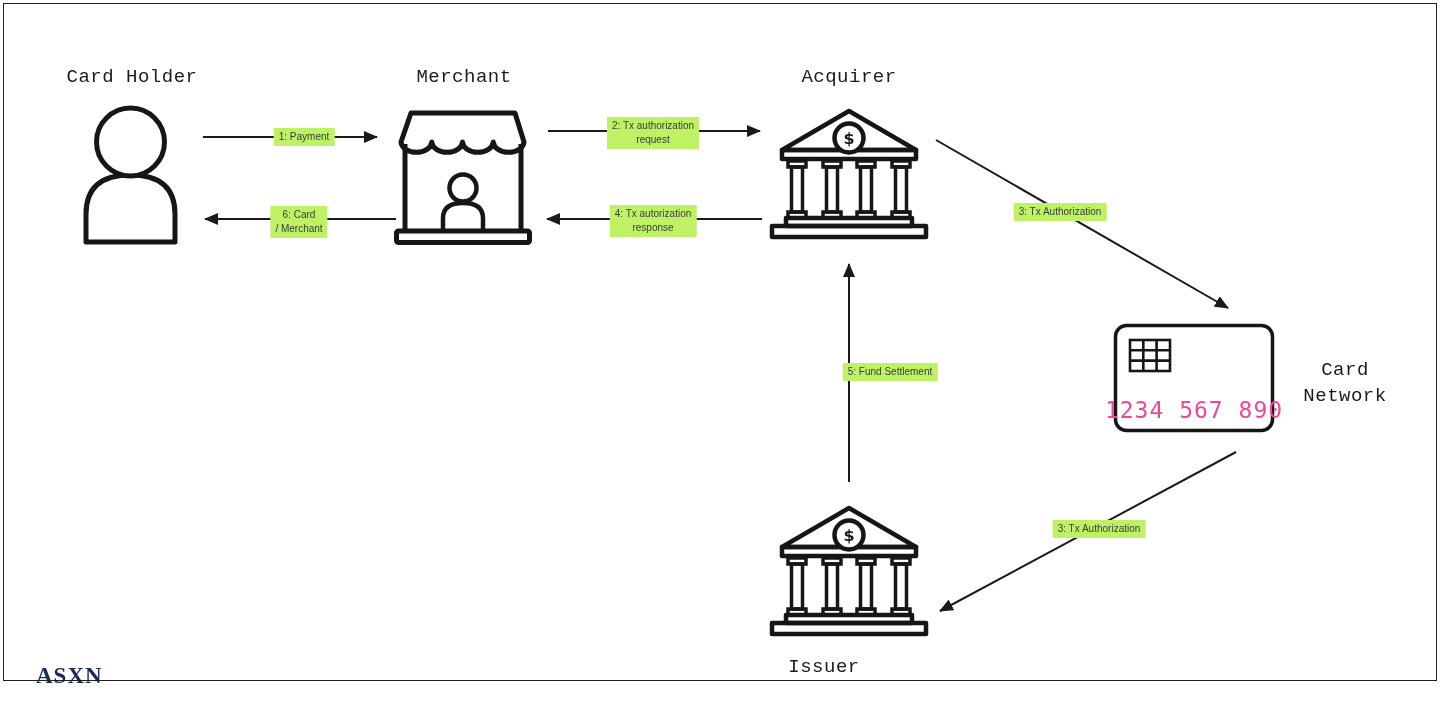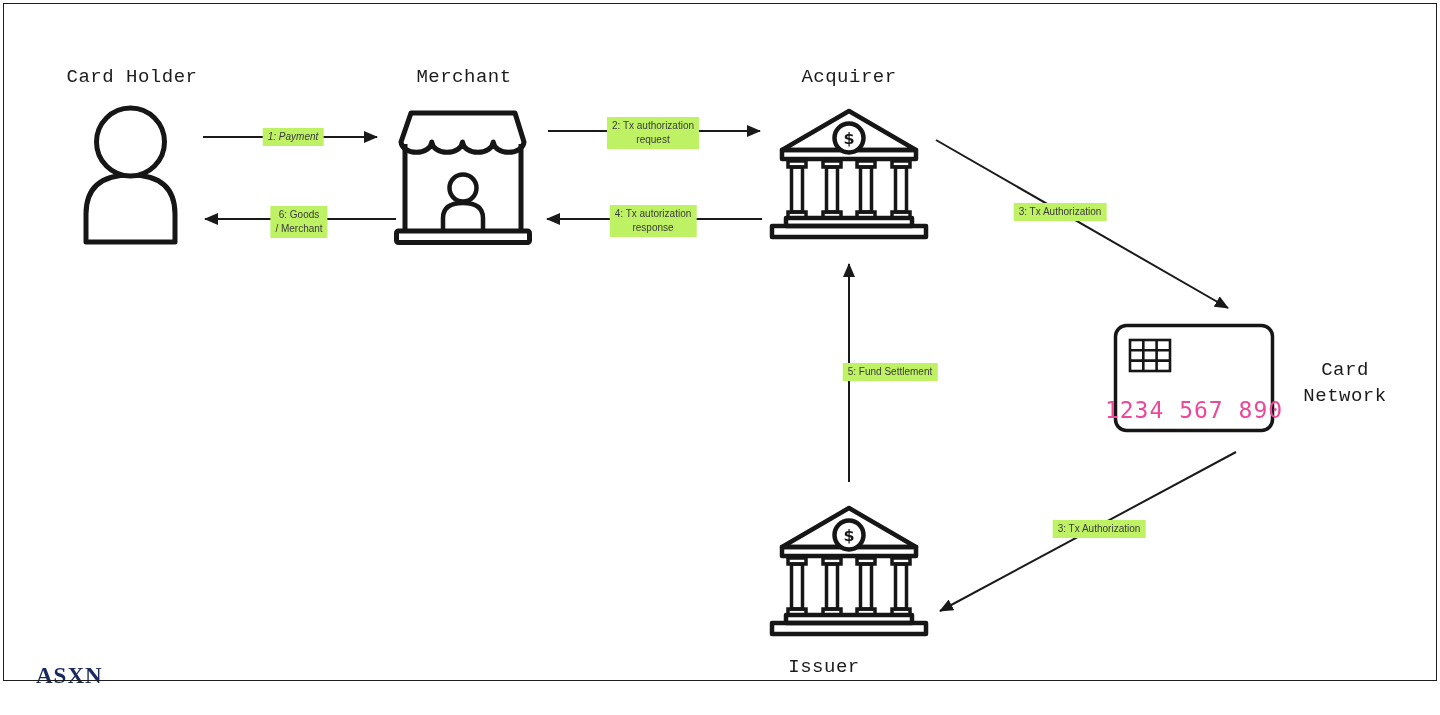--- a/index.html
+++ b/index.html
@@ -115,39 +115,39 @@
   <div class="node-label" style="left:1345px; top:358px;">
     <span class="nline">Card</span>
     <span class="nline">Network</span>
   </div>
 
   <svg class="icon" style="left:769px; top:505px;" width="160" height="132" viewBox="0 0 160 132">
     <use href="#bank-shape" width="160" height="132"></use>
   </svg>
   <div class="node-label" style="left:824px; top:656px;">Issuer</div>
 
-  <div class="edge-label" style="left:293px; top:137px;font-style:italic;">1: Payment</div>
+  <div class="edge-label" style="left:304px; top:137px;">1: Payment</div>
 
   <div class="edge-label" style="left:653px; top:133px;">
     <span class="line">2: Tx authorization</span>
     <span class="line">request</span>
   </div>
 
   <div class="edge-label" style="left:1060px; top:212px;">3: Tx Authorization</div>
 
   <div class="edge-label" style="left:1099px; top:529px;">3: Tx Authorization</div>
 
   <div class="edge-label" style="left:653px; top:221px;">
     <span class="line">4: Tx autorization</span>
     <span class="line">response</span>
   </div>
 
   <div class="edge-label" style="left:890px; top:372px;">5: Fund Settlement</div>
 
   <div class="edge-label" style="left:299px; top:222px;">
-    <span class="line">6: Goods</span>
+    <span class="line">6: Card</span>
     <span class="line">/ Merchant</span>
   </div>
 
   <div class="logo" style="left:36px; top:663px;">ASXN</div>
 
   <div class="frame"></div>
 </div>
 
 </body></html>

